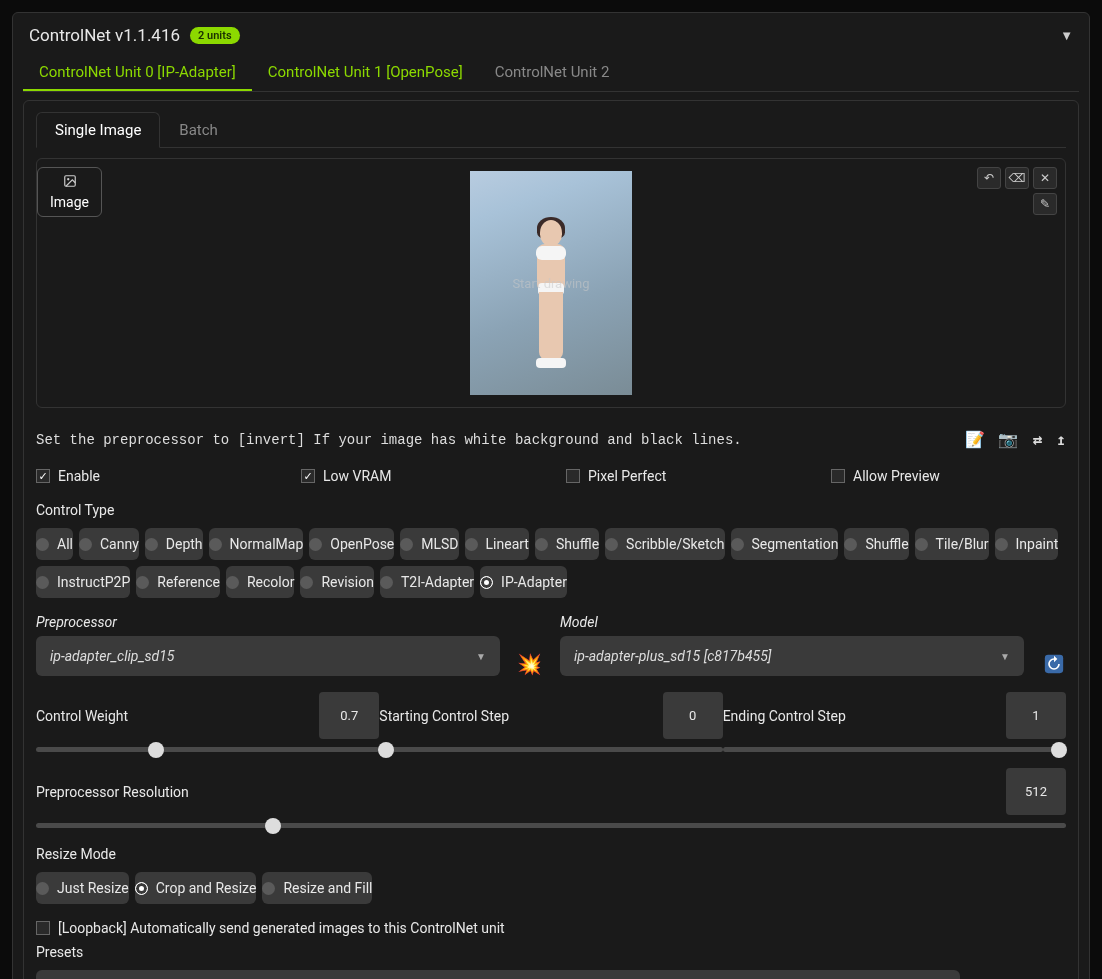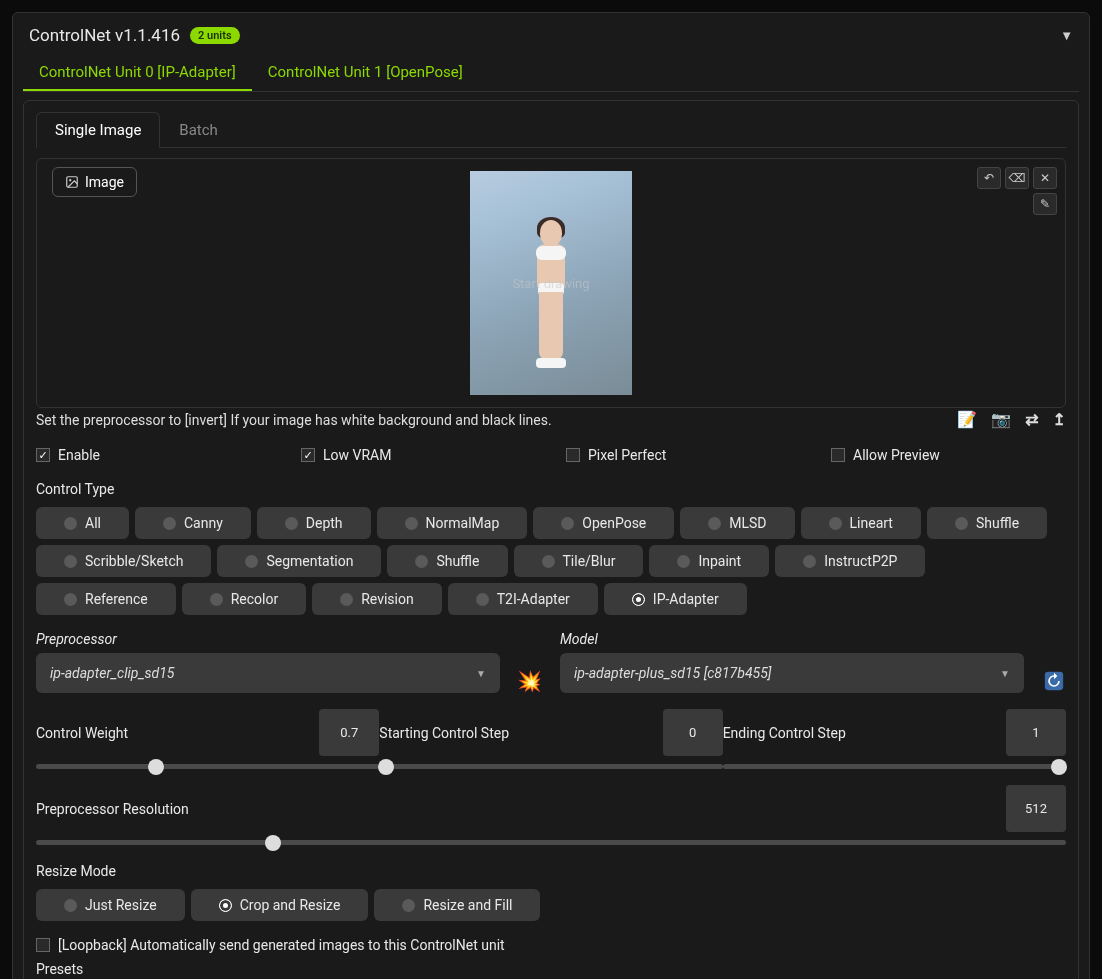--- a/index.html
+++ b/index.html
@@ -82,31 +82,32 @@
   padding: 10px;
   position: relative;
   min-height: 250px;
   display: flex;
   align-items: center;
   justify-content: center;
 }
 .image-label-btn {
   position: absolute;
   top: 8px;
-  left: 15px;
+  left: 0;
   border: 1px solid #555;
   background: transparent;
   color: #fff;
   padding: 6px 12px;
   border-radius: 6px;
   display: flex;
   align-items: center;
   gap: 6px;
   cursor: pointer;
   font-size: 14px;
+  flex-direction: column;
 }
 .image-preview {
   width: 162px;
   height: 224px;
   background: linear-gradient(160deg, #b8cce0 0%, #a8c2d8 18%, #8ba3b5 60%, #7a8c96 100%);
   position: relative;
   overflow: hidden;
 }
 .image-preview .figure {
   position: absolute;
@@ -150,22 +151,23 @@
   align-items: center;
   justify-content: center;
   cursor: pointer;
   color: #ccc;
   font-size: 12px;
 }
 .below-image-row {
   display: flex;
   justify-content: space-between;
   align-items: center;
-  margin-top: 2px;
+  margin-top: 22px;
   gap: 10px;
+  font-family: Liberation Mono, monospace;
 }
 .hint-text { font-size: 14px; color: #ddd; flex: 1; }
 .below-icons { display: flex; gap: 14px; align-items: center; }
 .emoji-btn { cursor: pointer; font-size: 16px; }
 .check-row {
   display: flex;
   margin-top: 18px;
   gap: 30px;
 }
 .check-item {
@@ -187,21 +189,21 @@
   content: "✓";
   color: #fff;
   font-size: 11px;
   line-height: 1;
 }
 .section-label { margin-top: 18px; font-size: 14px; }
 .radio-wrap { display: flex; flex-wrap: wrap; gap: 6px; margin-top: 10px; }
 .radio-chip {
   background: #3a3a3a;
   border-radius: 6px;
-  padding: 8px 28px;
+  padding: 8px 0;
   display: flex;
   align-items: center;
   gap: 8px;
   cursor: pointer;
 }
 .radio-circle {
   width: 13px; height: 13px;
   border-radius: 50%;
   background: #5a5a5a;
 }
@@ -268,20 +270,21 @@
     <div class="header-left">
       <span class="panel-title">ControlNet v1.1.416</span>
       <span class="badge">2 units</span>
     </div>
     <span class="collapse-icon">▼</span>
   </div>
 
   <div class="tabs">
     <div class="tab active">ControlNet Unit 0 [IP-Adapter]</div>
     <div class="tab configured">ControlNet Unit 1 [OpenPose]</div>
+    <div class="tab">ControlNet Unit 2</div>
   </div>
 
   <div class="inner-panel">
     <div class="sub-tabs">
       <div class="sub-tab active">Single Image</div>
       <div class="sub-tab">Batch</div>
     </div>
 
     <div class="image-area">
       <div class="image-label-btn">

